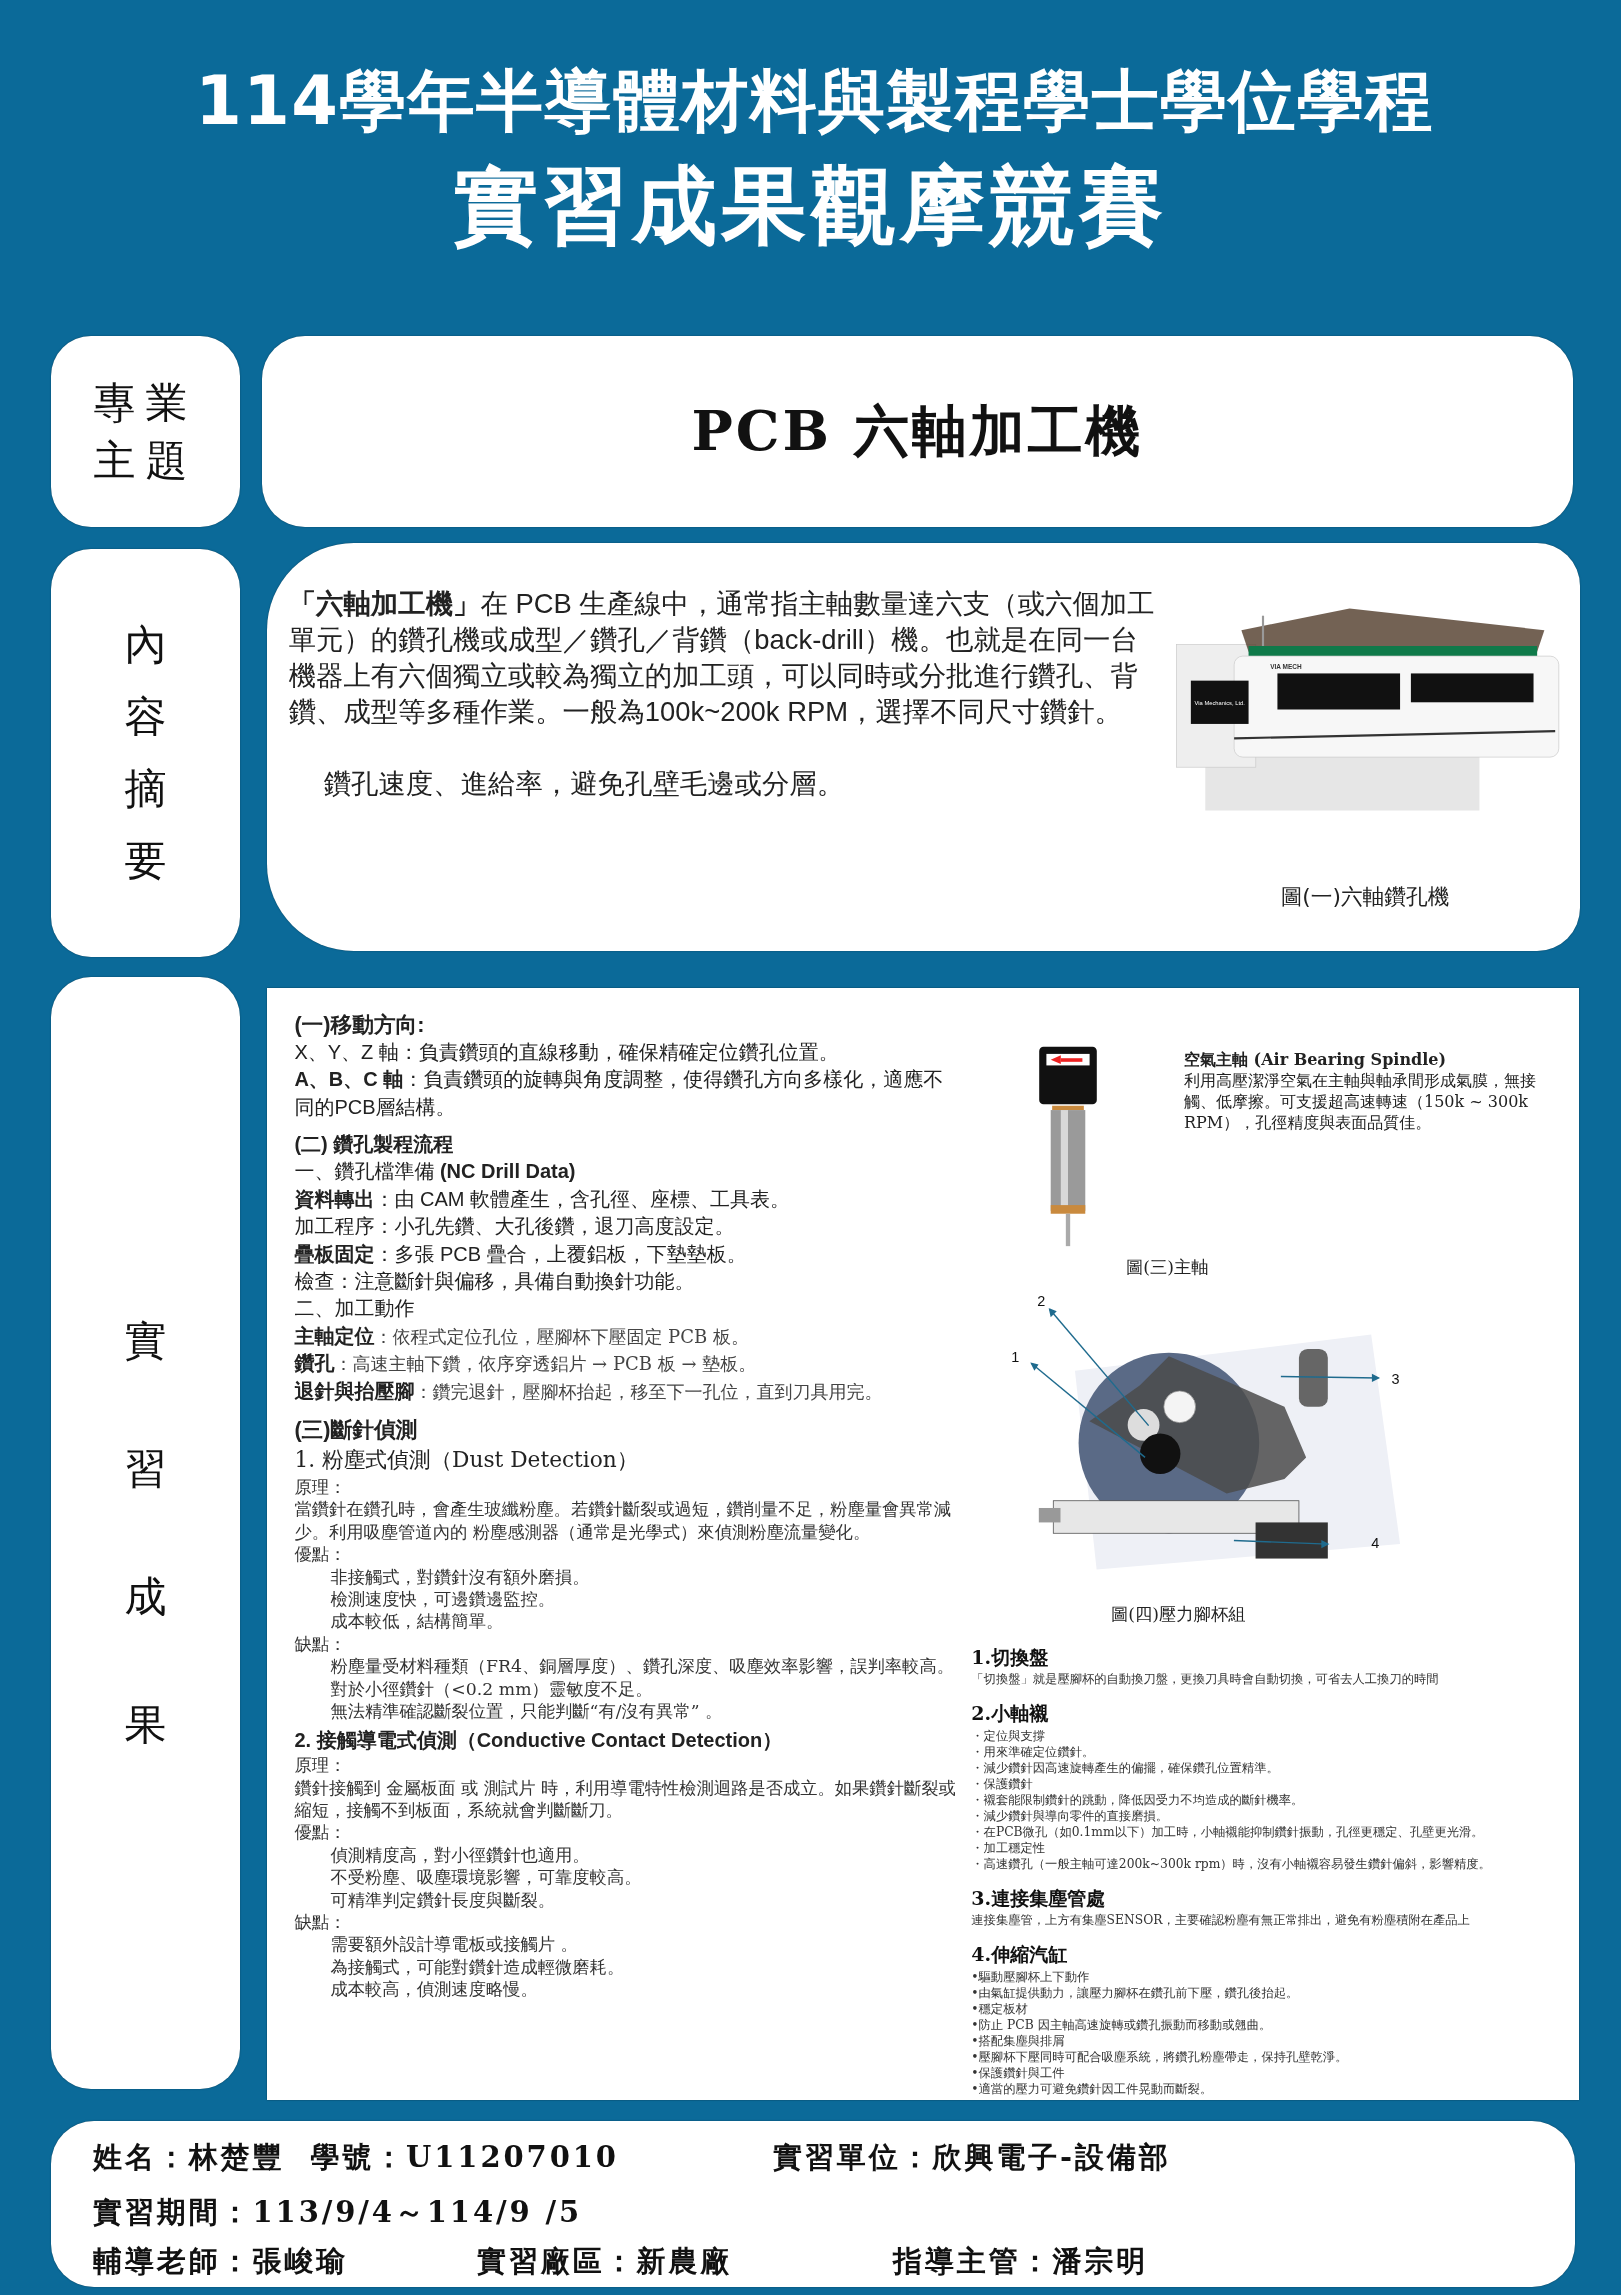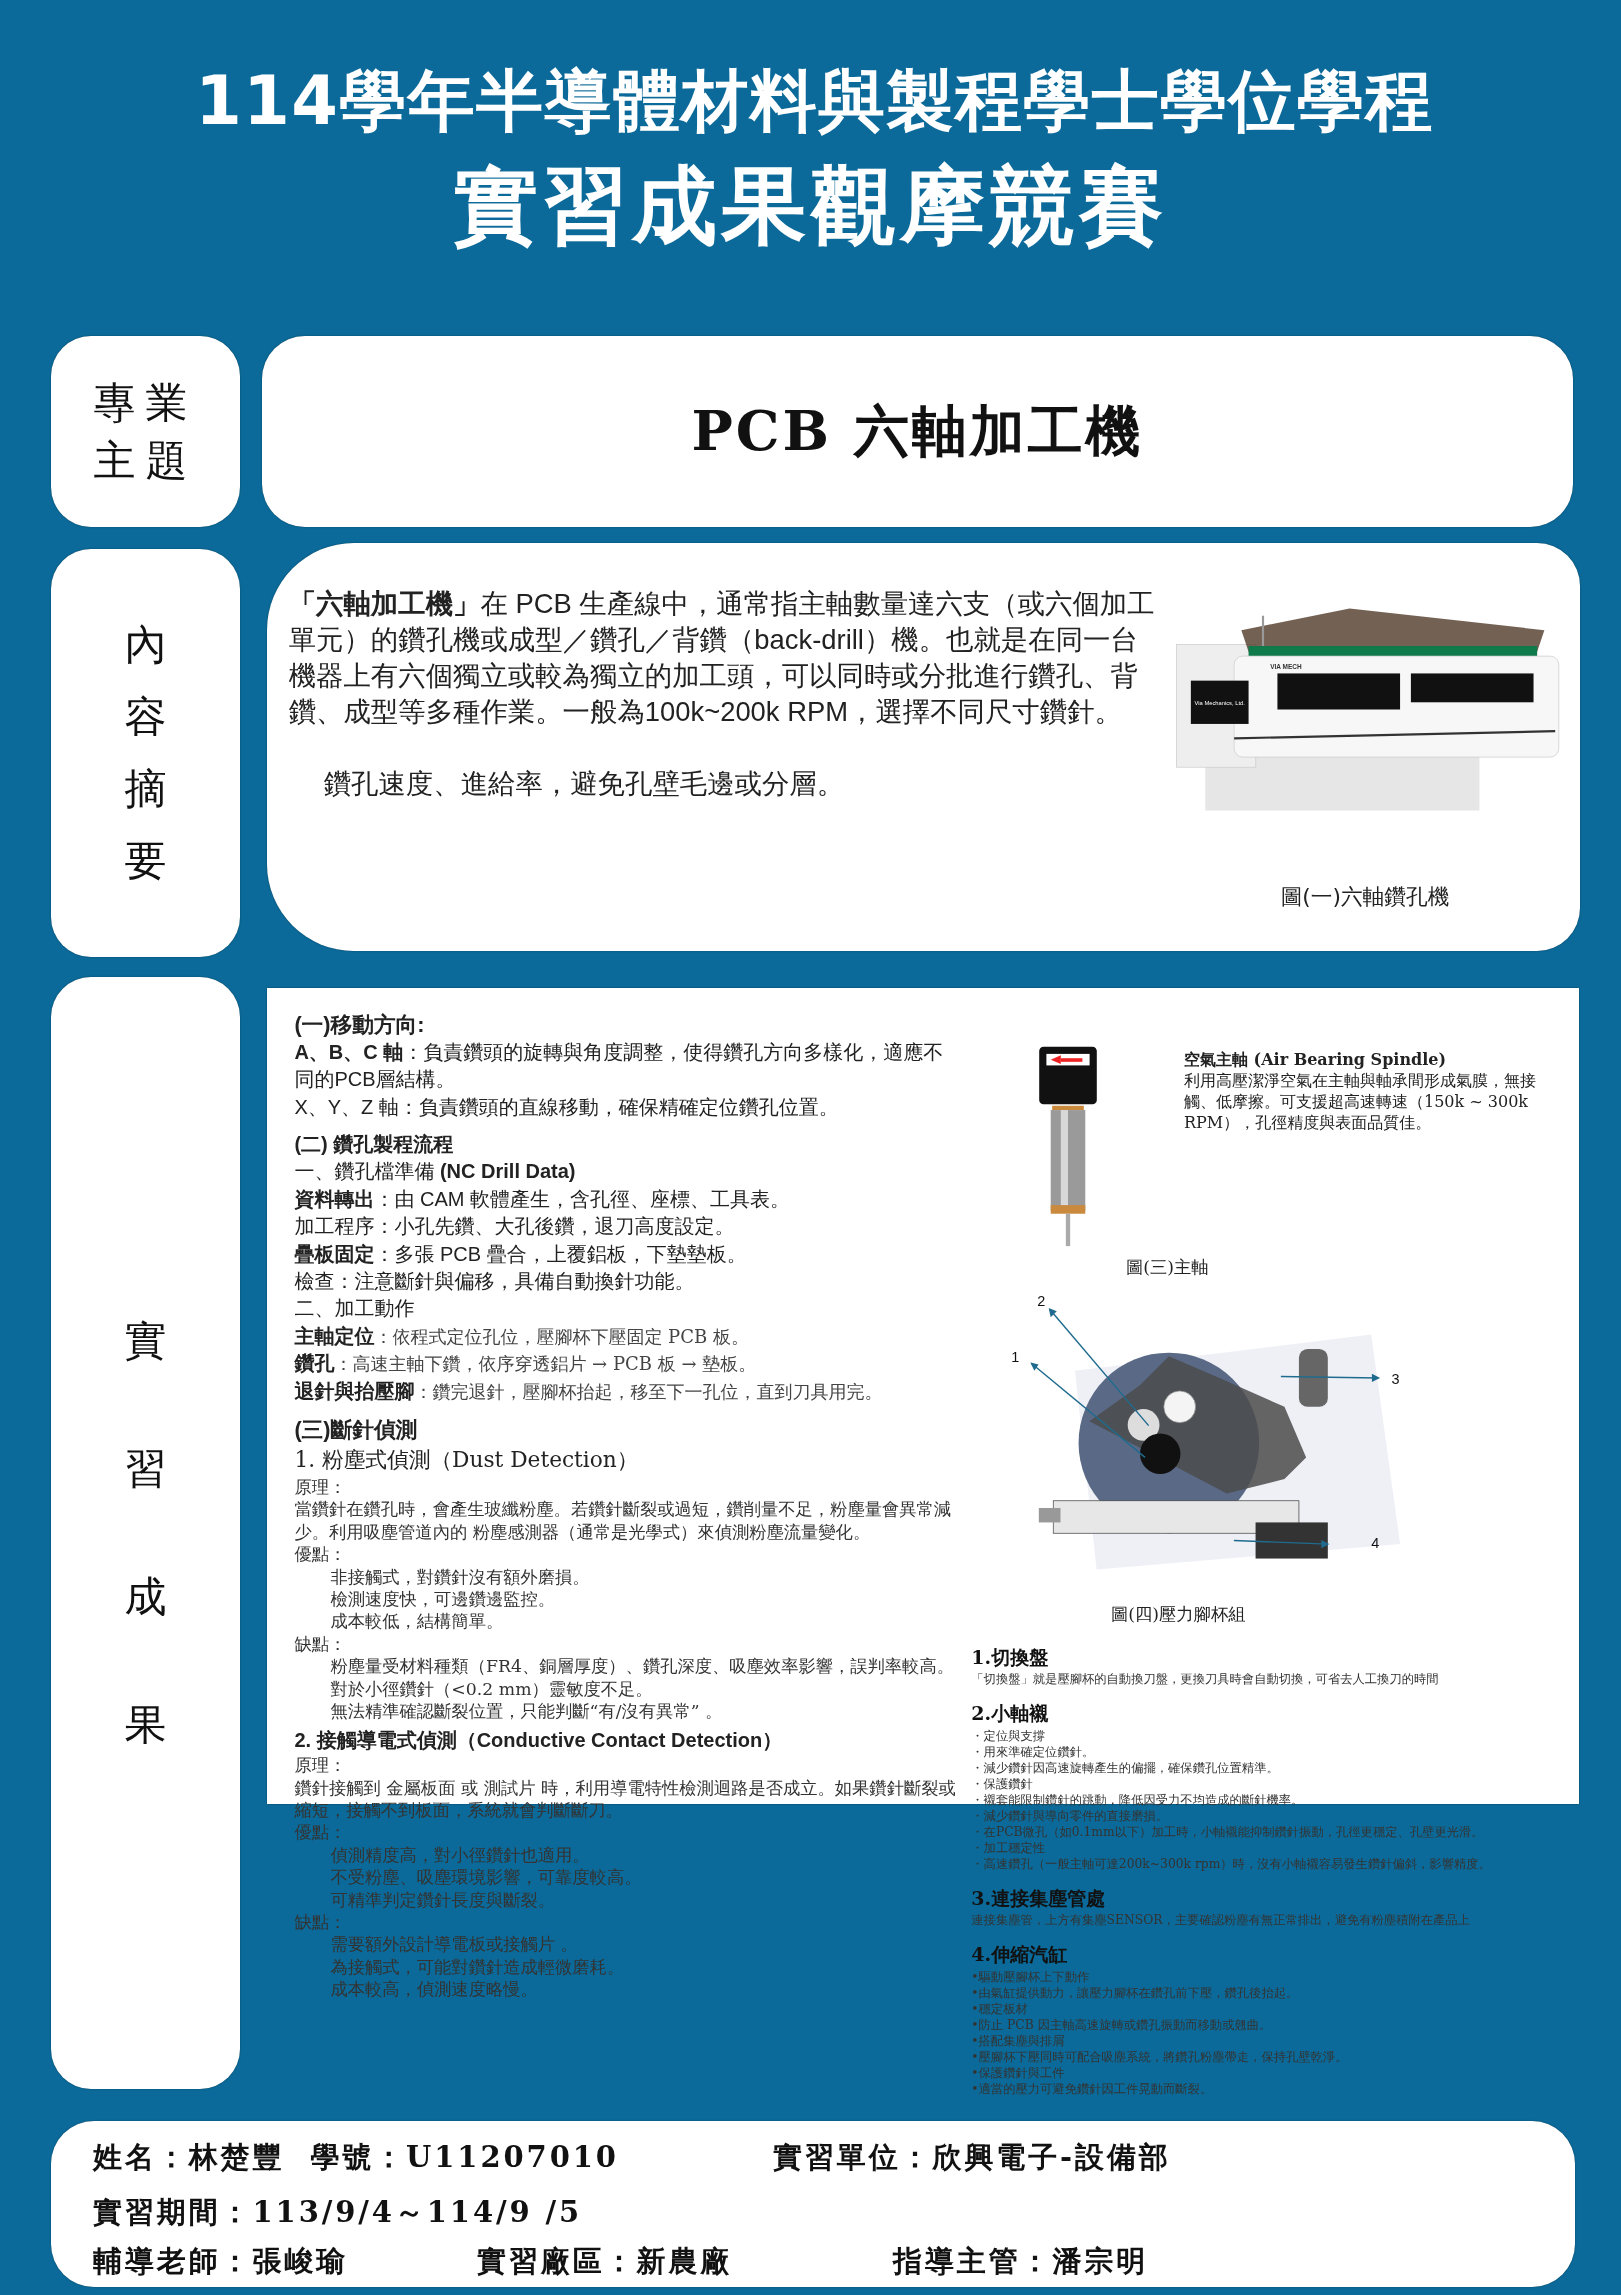--- a/index.html
+++ b/index.html
@@ -35,21 +35,21 @@
   #abstract-text { position: absolute; left: 21.7px; top: 43px; width: 866px; font-size: 27.4px; line-height: 36px; color: #222; }
   #abstract-text .para { margin-bottom: 36px; }
   #abstract-text .strong { font-weight: bold; }
   #abstract-text .indent { padding-left: 35px; }
   #machine-figure { position: absolute; left: 895px; top: 58px; width: 404px; height: 217px; }
   #machine-caption { position: absolute; left: 968px; top: 339px; width: 260px; text-align: center; font-size: 21.7px; font-family: "DejaVu Sans", sans-serif; color: #222; }
 
   
   #label-results { left: 51px; top: 977px; width: 189px; height: 1112px; }
   #label-results .vert { display:flex; flex-direction: column; align-items:center; gap: 72px; }
-  #results-card { left: 267px; top: 988px; width: 1312px; height: 816px; border-radius: 0; }
+  #results-card { left: 267px; top: 988px; width: 1312px; height: 1112px; border-radius: 0; }
 
   #results-left { position: absolute; left: 27.4px; top: 21.7px; width: 664px; color: #222; }
   .h-sec { font-size: 21.7px; font-weight: bold; line-height: 29px; }
   .p-lg { font-size: 20px; line-height: 27.4px; }
   .p-md { font-size: 18px; line-height: 24.6px; }
   .p-sm { font-size: 17.3px; line-height: 22.4px; font-family: "DejaVu Serif", serif; color: #333; }
   .ind { padding-left: 36px; }
   .b { font-weight: bold; }
   .gap { height: 10px; }
   .h-serif { font-family: "DejaVu Serif", serif; font-size: 21.7px; line-height: 32px; }
@@ -134,24 +134,24 @@
     <span>成</span>
     <span>果</span>
   </div>
 </div>
 
 <div id="results-card" class="card">
   <div id="results-left">
 
     <div class="h-sec">(一)移動方向:</div>
     <div class="p-lg">
+      <span>X、Y、Z 軸</span><span>：負責鑽頭的直線移動，確保精確定位鑽孔位置。</span>
+    </div>
+    <div class="p-lg">
       <span class="b">A、B、C 軸</span><span>：負責鑽頭的旋轉與角度調整，使得鑽孔方向多樣化，適應不同的PCB層結構。</span>
-    </div>
-    <div class="p-lg">
-      <span>X、Y、Z 軸</span><span>：負責鑽頭的直線移動，確保精確定位鑽孔位置。</span>
     </div>
     <div class="gap"></div>
 
     <div class="p-lg b">(二) 鑽孔製程流程</div>
     <div class="p-lg">
       <span>一、鑽孔檔準備 </span><span class="b">(NC Drill Data)</span>
     </div>
     <div class="p-lg"><span class="b">資料轉出</span><span>：由 CAM 軟體產生，含孔徑、座標、工具表。</span></div>
     <div class="p-lg"><span>加工程序</span><span>：小孔先鑽、大孔後鑽，退刀高度設定。</span></div>
     <div class="p-lg"><span class="b">疊板固定</span><span>：多張 PCB 疊合，上覆鋁板，下墊墊板。</span></div>

